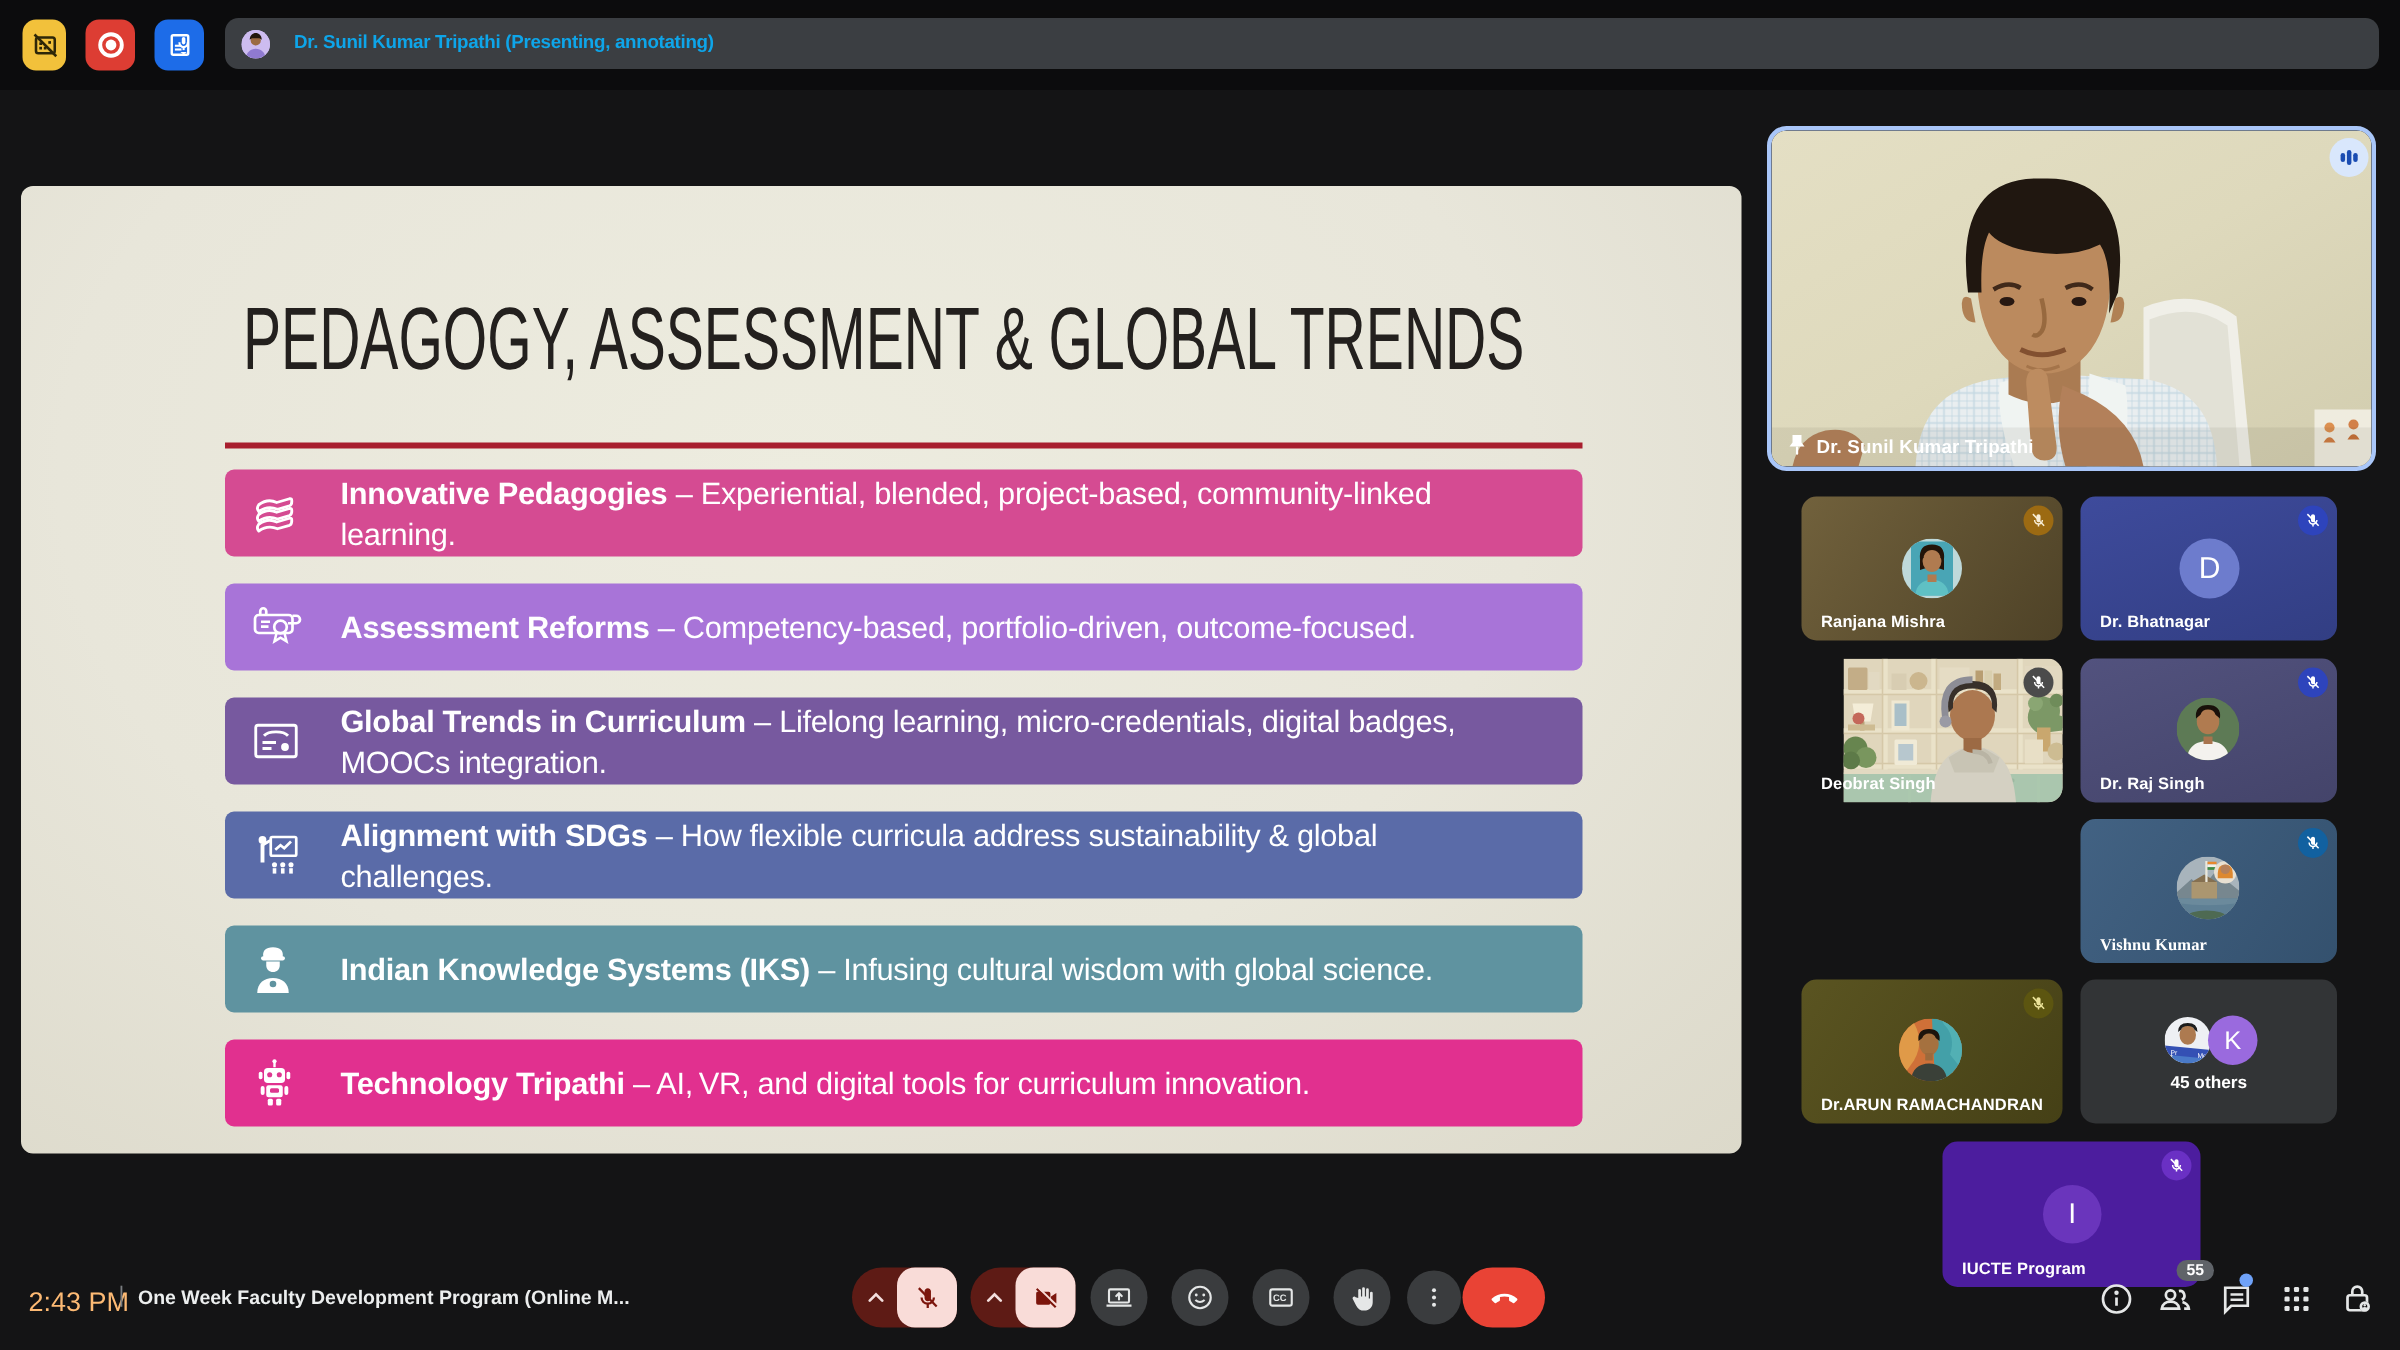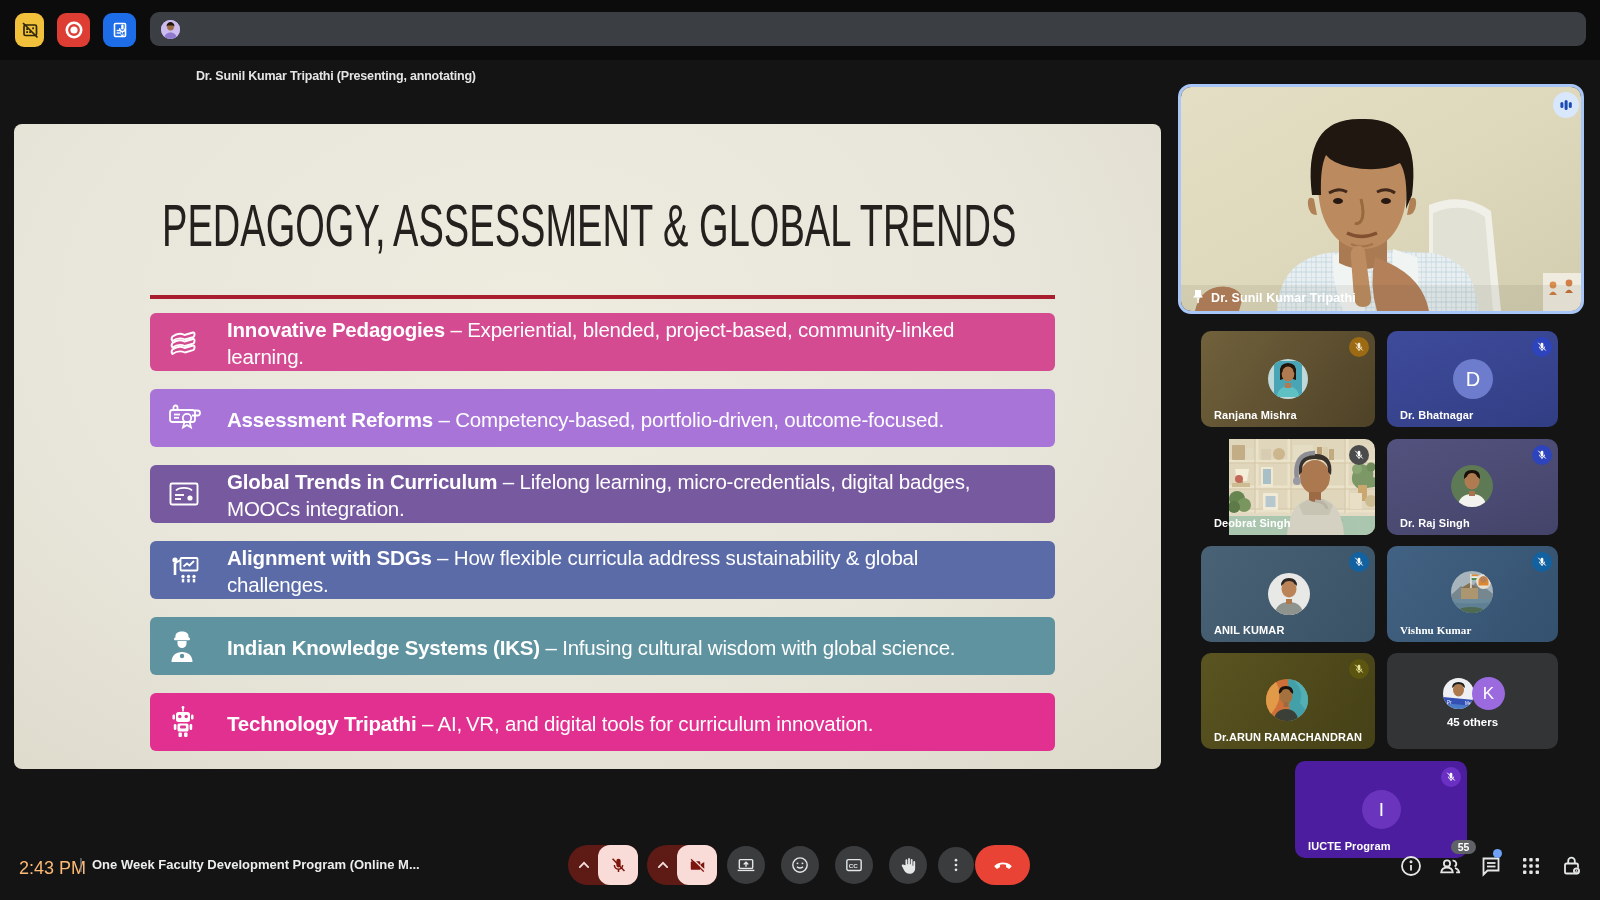--- a/index.html
+++ b/index.html
@@ -3,21 +3,21 @@
 <meta charset="utf-8">
 <style>
   * { margin:0; padding:0; box-sizing:border-box; }
   html,body { width:1600px; height:900px; overflow:hidden; background:#141415; font-family:"Liberation Sans", sans-serif; }
   #stage { position:relative; width:1600px; height:900px; background:#141415; }
   
   #topbar { position:absolute; left:0; top:0; width:1600px; height:60px; background:#0c0c0d; }
   .tbtn { position:absolute; top:13px; height:34px; border-radius:9px; display:flex; align-items:center; justify-content:center; }
   #pill { position:absolute; left:150px; top:12px; width:1436px; height:34px; background:#3b3e42; border-radius:9px; }
   #pill .avatar { position:absolute; left:11px; top:7.5px; width:19px; height:19px; border-radius:50%; background:#c9b8ee; overflow:hidden; }
-  #pill .ptext { position:absolute; left:46px; top:0; line-height:33px; color:#e5e5e5; font-size:12.5px; font-weight:bold; letter-spacing:-0.2px;margin-top:48px; }
+  #pill .ptext { position:absolute; left:46px; top:0; line-height:33px; color:#0ea5e9; font-size:12.5px; font-weight:bold; letter-spacing:-0.2px; }
   
   #slide { position:absolute; left:14px; top:124px; width:1147px; height:645px; border-radius:8px;
            background:radial-gradient(ellipse at 45% 30%, #edecdf 0%, #e8e6da 55%, #dcd9ca 100%); }
   #stitle { position:absolute; left:148px; top:68px; color:#23201e; font-size:59px; white-space:nowrap; font-weight:400; transform:scaleX(0.645); transform-origin:0 0; letter-spacing:0px; }
   #redline { position:absolute; left:136px; top:171px; width:905px; height:4px; background:#a81e2e; }
   .bar { position:absolute; left:136px; width:905px; height:58px; border-radius:6px; color:#fff; }
   .bar .ic { position:absolute; left:17px; top:50%; transform:translateY(-50%); }
   .bar .tx { position:absolute; left:77px; top:calc(50% + 1px); transform:translateY(-50%); width:830px; font-size:20.5px; line-height:27px; letter-spacing:-0.2px; }
   .bar b { font-weight:bold; }
   
@@ -375,40 +375,20 @@
       <svg width="12" height="12" viewBox="0 0 24 24" fill="none" stroke="#fff" stroke-width="2">
           <path d="M12 14.5c1.5 0 2.7-1.2 2.7-2.7V6.2c0-1.5-1.2-2.7-2.7-2.7S9.3 4.7 9.3 6.2v5.6c0 1.5 1.2 2.7 2.7 2.7z" fill="#fff" stroke="none"></path>
           <path d="M6.8 11.4c0 3 2.3 5.2 5.2 5.2s5.2-2.2 5.2-5.2"></path>
           <line x1="12" y1="16.8" x2="12" y2="20"></line>
           <line x1="4.5" y1="3.5" x2="19.5" y2="19"></line>
         </svg>
     </div>
     <div class="tname">Dr. Raj Singh</div>
   </div>
 
-  <div class="tile" id="t-anil" style="left:1201px;top:521px;width:174px;height:96px;background:linear-gradient(125deg,#4a6276,#3a5265);">
-    <div class="avc" style="left:67px;top:27px;width:42px;height:42px;">
-      <svg width="42" height="42" viewBox="0 0 42 42">
-          <rect width="42" height="42" fill="#e8e8e6"></rect>
-          <ellipse cx="21" cy="16" rx="7.5" ry="8.5" fill="#bb8358"></ellipse>
-          <path d="M13 13q0-8 8-8t8 8l-2.5-2q-1.5-3-5.5-3t-5.5 3z" fill="#2a2520"></path>
-          <path d="M7 42c0-9 6-13 14-13s14 4 14 13z" fill="#8e938e"></path>
-          <rect x="18" y="26" width="6" height="5" fill="#ad7a50"></rect>
-        </svg>
-    </div>
-    <div class="micb" style="background:#1261a0;">
-      <svg width="12" height="12" viewBox="0 0 24 24" fill="none" stroke="#fff" stroke-width="2">
-          <path d="M12 14.5c1.5 0 2.7-1.2 2.7-2.7V6.2c0-1.5-1.2-2.7-2.7-2.7S9.3 4.7 9.3 6.2v5.6c0 1.5 1.2 2.7 2.7 2.7z" fill="#fff" stroke="none"></path>
-          <path d="M6.8 11.4c0 3 2.3 5.2 5.2 5.2s5.2-2.2 5.2-5.2"></path>
-          <line x1="12" y1="16.8" x2="12" y2="20"></line>
-          <line x1="4.5" y1="3.5" x2="19.5" y2="19"></line>
-        </svg>
-    </div>
-    <div class="tname">ANIL KUMAR</div>
-  </div>
 
   <div class="tile" id="t-vishnu" style="left:1387px;top:521px;width:171px;height:96px;background:linear-gradient(125deg,#426283,#34516e);font-family:Liberation Serif, serif;">
     <div class="avc" style="left:64px;top:25px;width:42px;height:42px;">
       <svg width="42" height="42" viewBox="0 0 42 42">
           <rect width="42" height="42" fill="#a8b4bc"></rect>
           <path d="M0 24 l10-9 7 6 9-11 16 13 v19 H0z" fill="#77878f"></path>
           <rect y="28" width="42" height="14" fill="#5e7f94"></rect>
           <path d="M0 28h42v3q-21 3-42 0z" fill="#6b8a9c"></path>
           <rect x="10" y="17" width="17" height="11" fill="#ab9670"></rect>
           <path d="M10 17l8.5-5 8.5 5z" fill="#857051"></path>

